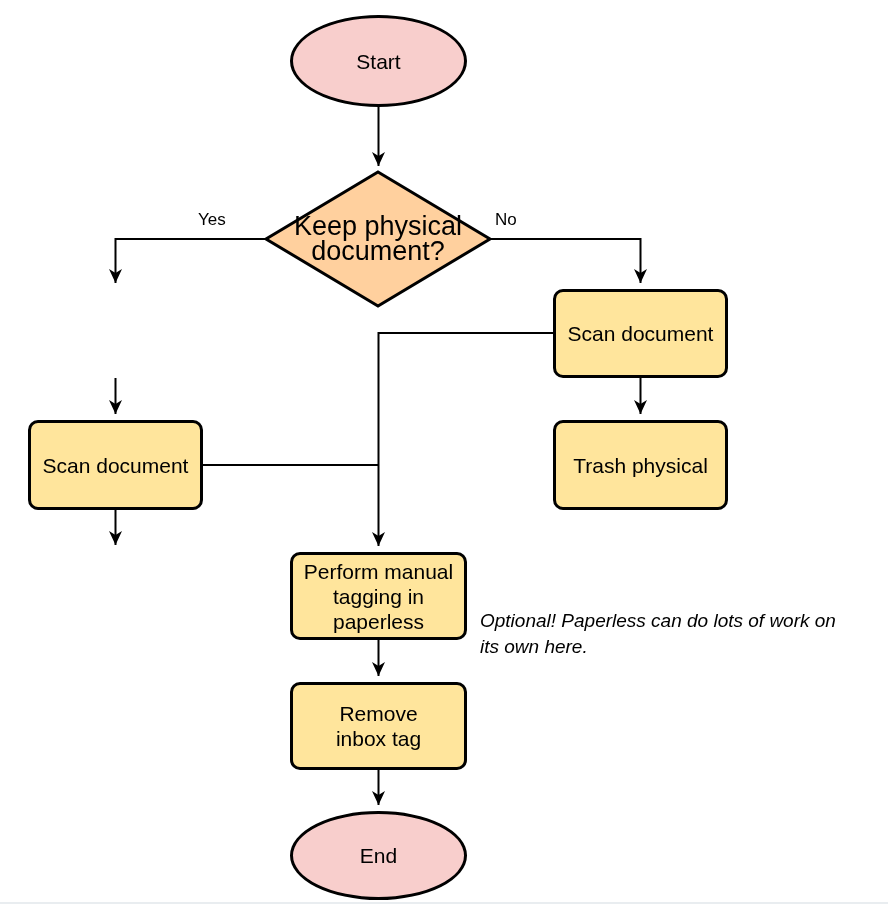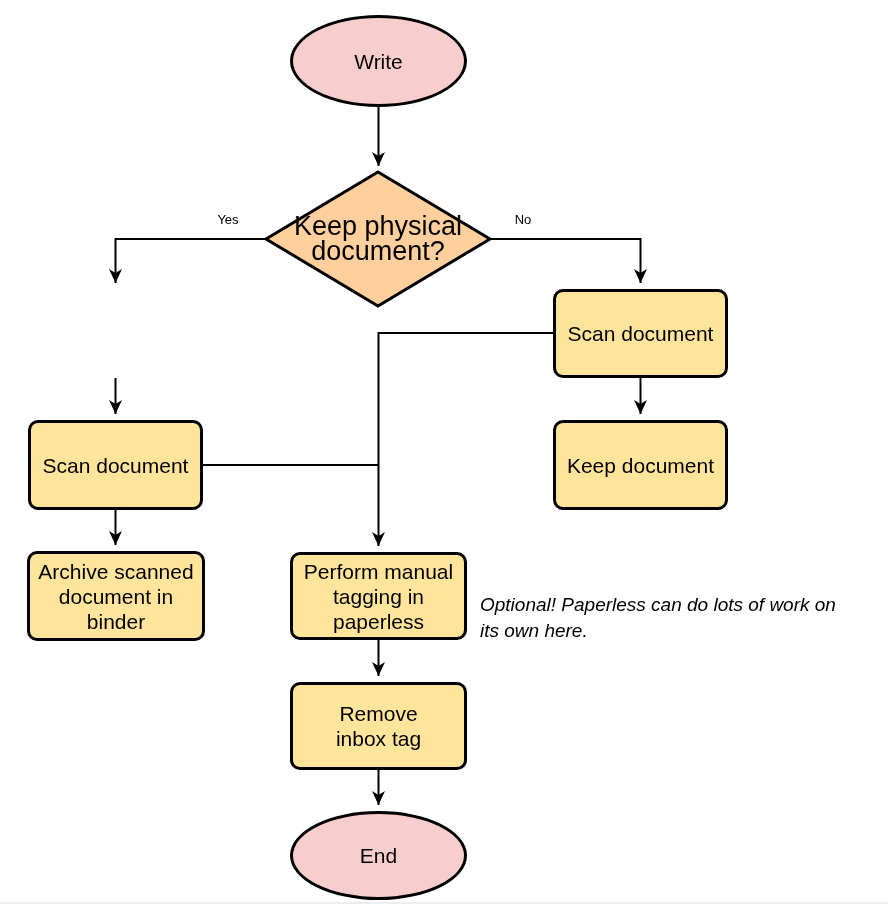--- a/index.html
+++ b/index.html
@@ -34,30 +34,31 @@
     display: flex;
     align-items: center;
     justify-content: center;
     text-align: center;
     font-size: 27px;
     line-height: 25px;
     white-space: pre-line;
   }
   .edge-label {
     position: absolute;
-    font-size: 13px;
+    font-size: 17px;
     line-height: 22px;
-    text-align: center;
+    text-align: left;
   }
   .note {
     position: absolute;
     font-style: italic;
     font-size: 19px;
     line-height: 26px;
     white-space: pre-line;
+    margin-top: 16px;
   }
   .bottom-edge {
     position: absolute;
     left: 0;
     top: 902px;
     width: 888px;
     height: 2px;
     background: #e9edf0;
   }
 </style>
@@ -81,49 +82,44 @@
     <path class="edge-line" d="M640.5 378 L640.5 414" marker-end="url(#arrowhead)"></path>
     <path class="edge-line" d="M553 333 L378.5 333 L378.5 546" marker-end="url(#arrowhead)"></path>
     <path class="edge-line" d="M203 465 L378.5 465"></path>
     <path class="edge-line" d="M378.5 640 L378.5 676" marker-end="url(#arrowhead)"></path>
     <path class="edge-line" d="M378.5 770 L378.5 805" marker-end="url(#arrowhead)"></path>
 
     <polygon class="decision-shape" points="378,172 490,239 378,306 266,239"></polygon>
   </svg>
 
   <div class="node terminator" style="left:290px; top:15px; width:177px; height:92px;">
-    <span>Write</span>
+    <span>Start</span>
   </div>
 
   <div class="decision-label" style="left:293px; top:196px; width:170px; height:86px;">
     <span>Keep physical
 document?</span>
   </div>
 
   <div class="edge-label" style="left:198px; top:209px; width:60px;">Yes</div>
 
   <div class="edge-label" style="left:495px; top:209px; width:56px;">No</div>
 
 
   <div class="node process" style="left:28px; top:420px; width:175px; height:90px;">
     <span>Scan document</span>
   </div>
 
-  <div class="node process" style="left:27px; top:551px; width:178px; height:90px;">
-    <span>Archive scanned
-document in
-binder</span>
-  </div>
 
   <div class="node process" style="left:553px; top:289px; width:175px; height:89px;">
     <span>Scan document</span>
   </div>
 
   <div class="node process" style="left:553px; top:420px; width:175px; height:90px;">
-    <span>Keep document</span>
+    <span>Trash physical</span>
   </div>
 
   <div class="node process" style="left:290px; top:552px; width:177px; height:88px;">
     <span>Perform manual
 tagging in
 paperless</span>
   </div>
 
   <div class="note" style="left:480px; top:592px; width:405px;">Optional! Paperless can do lots of work on
 its own here.</div>

